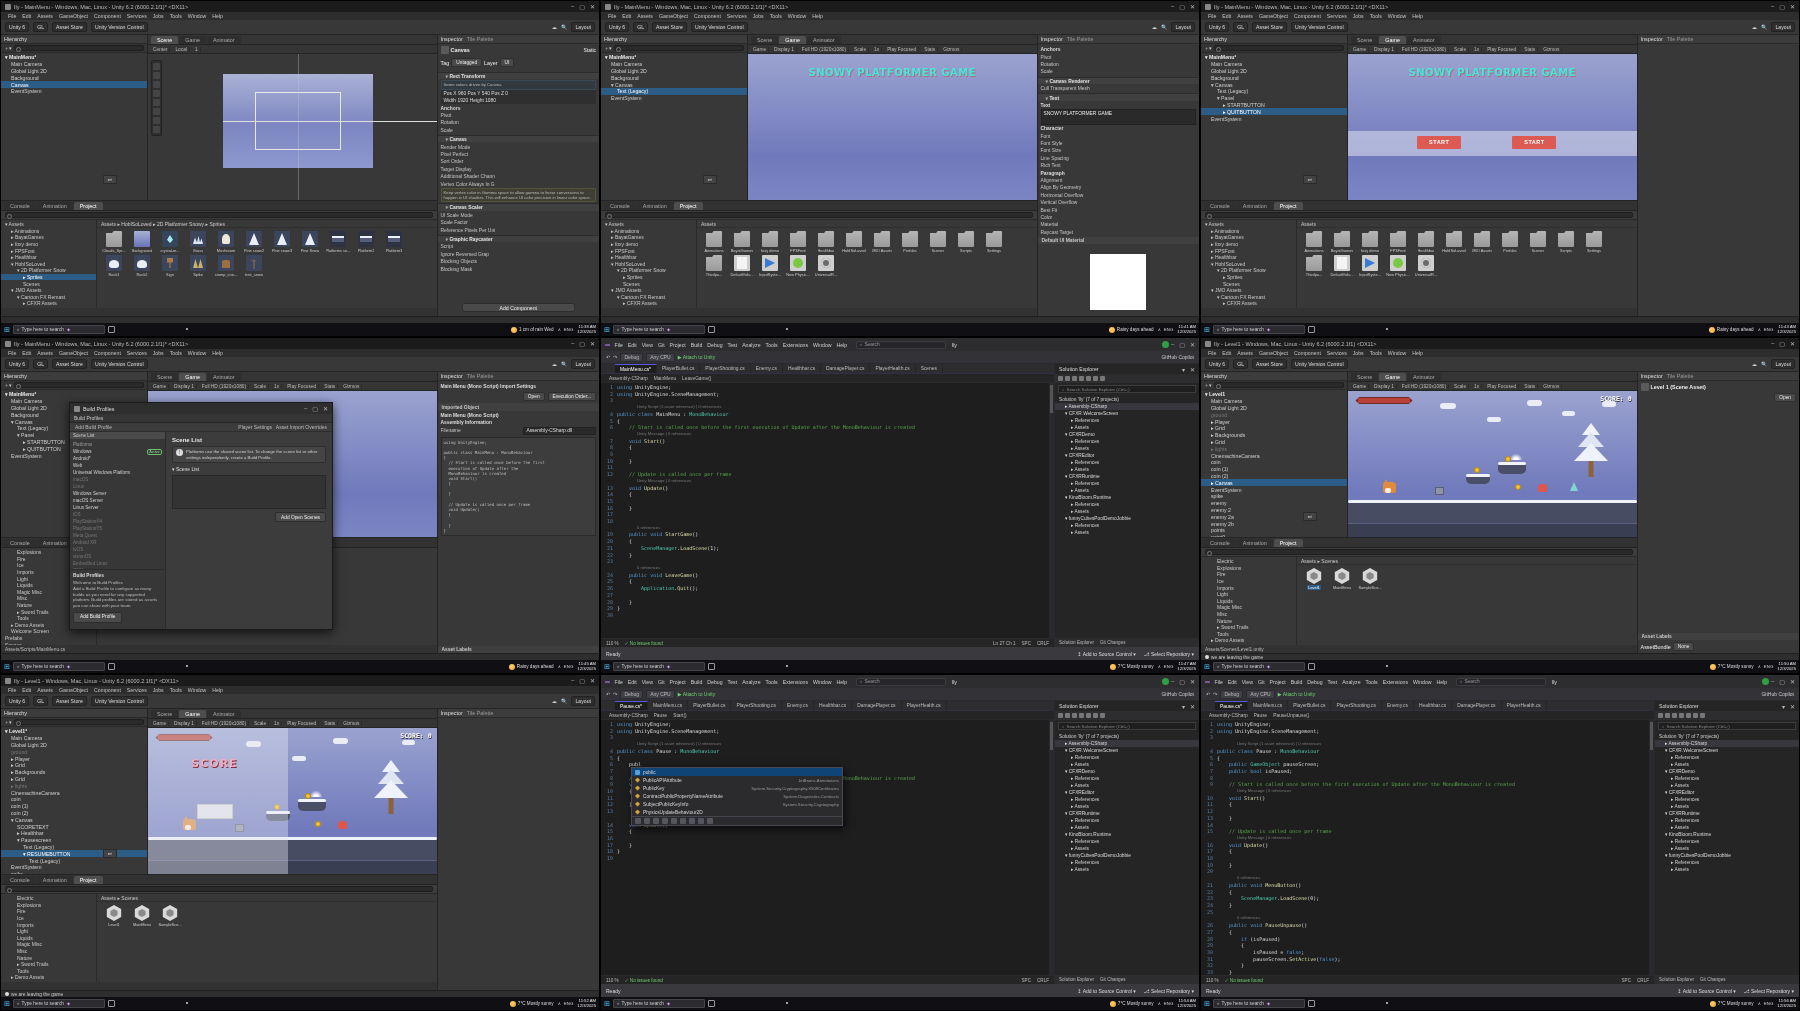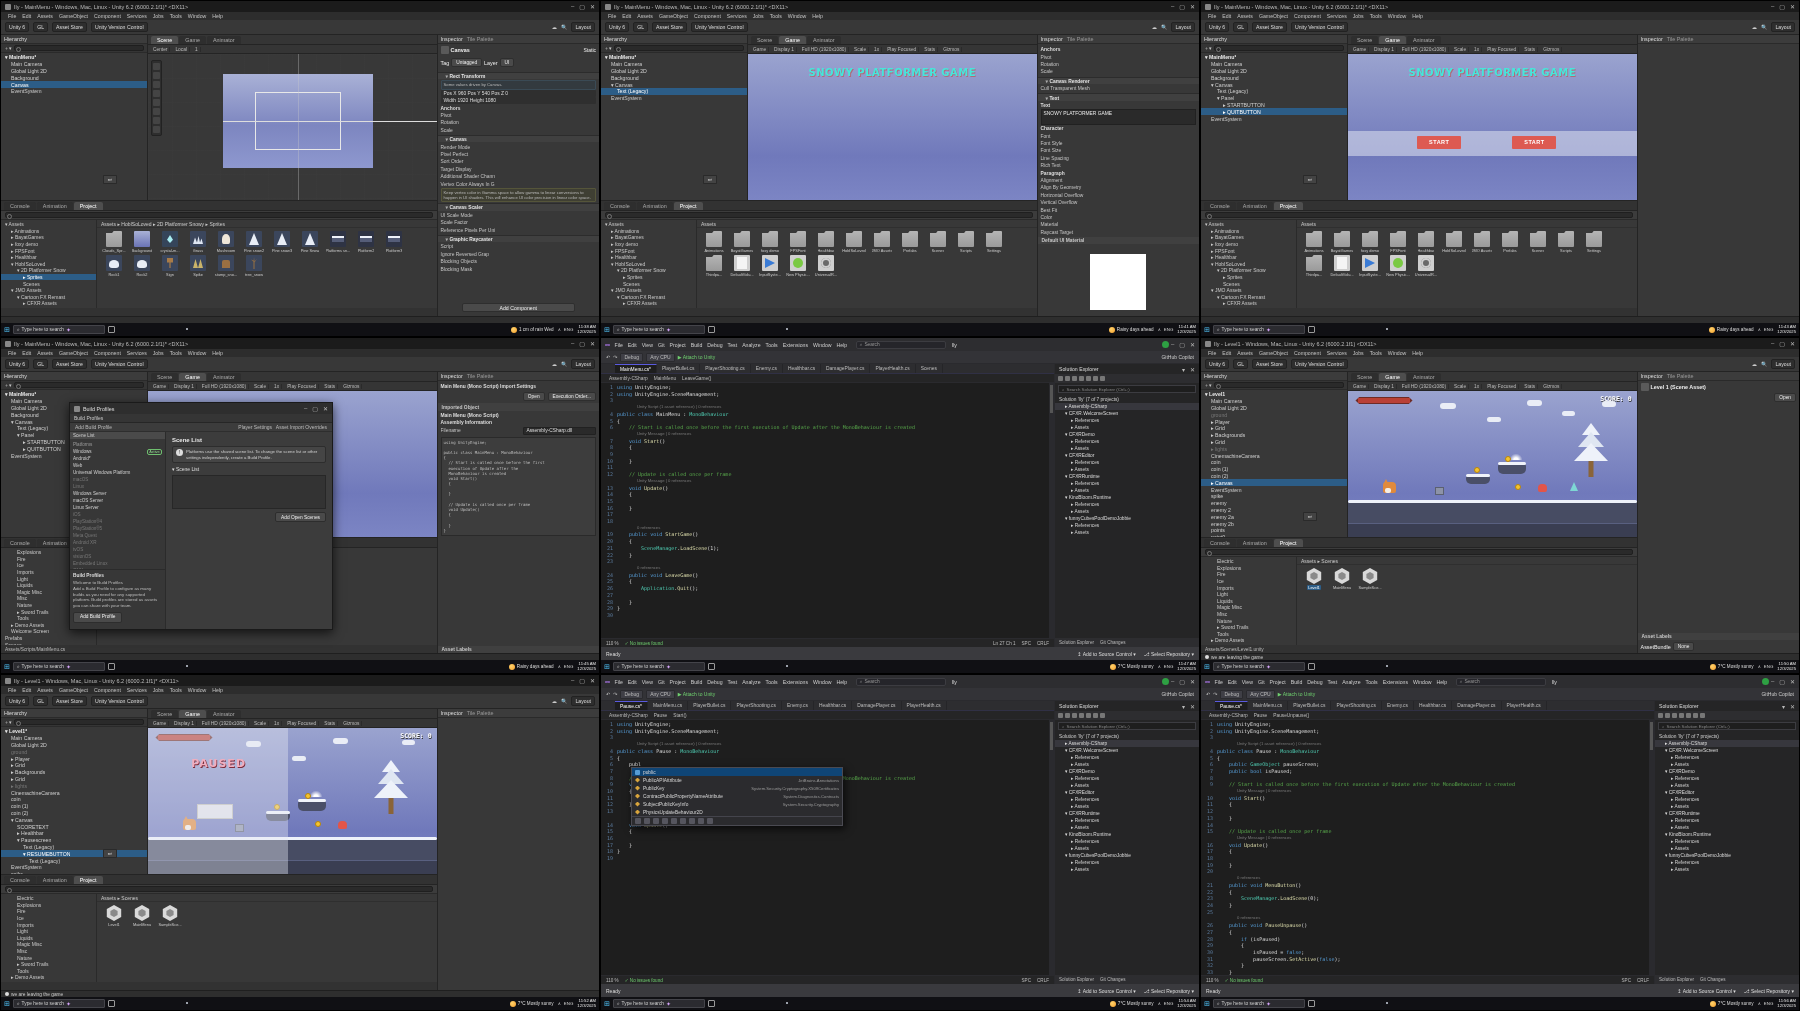--- a/index.html
+++ b/index.html
@@ -2256,21 +2256,21 @@
             <div class="coin" style="left:43.5%;top:52%"></div>
             <div class="isl" style="left:52%;top:50%;width:28px;height:10px"></div>
             <div class="tuft" style="left:56%;top:41%"></div>
             <div class="coin" style="left:54.5%;top:44.5%"></div>
             <div class="coin" style="left:58%;top:64%"></div>
             <div class="crate" style="left:30%;top:66%"></div>
             <div class="fox" style="left:12%;top:62%"></div>
             <div class="blob" style="left:66%;top:64%"></div>
             <div class="ground"></div>
             <div class="pov"></div>
-            <div class="ptxt">PAUSED</div>
+            <div class="ptxt">SCORE</div>
             <div class="pbtn"></div>
           </div>
         </div>
       </div>
       <div class="u-proj">
         <div class="ptabs">
               <span class="ctab">Console</span>
               <span class="ctab">Animation</span>
               <span class="ctab on">Project</span>
             </div>

